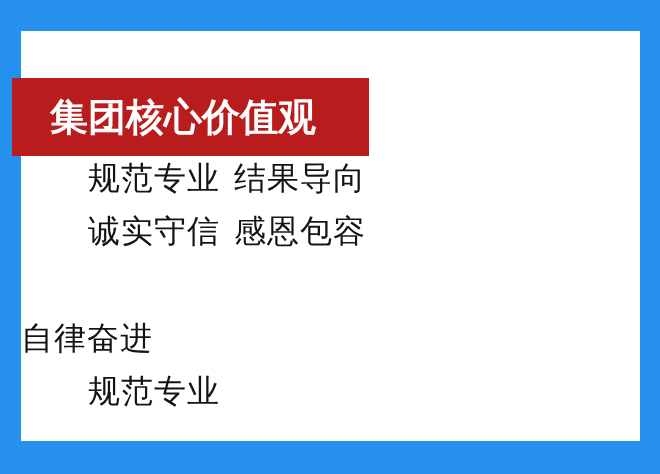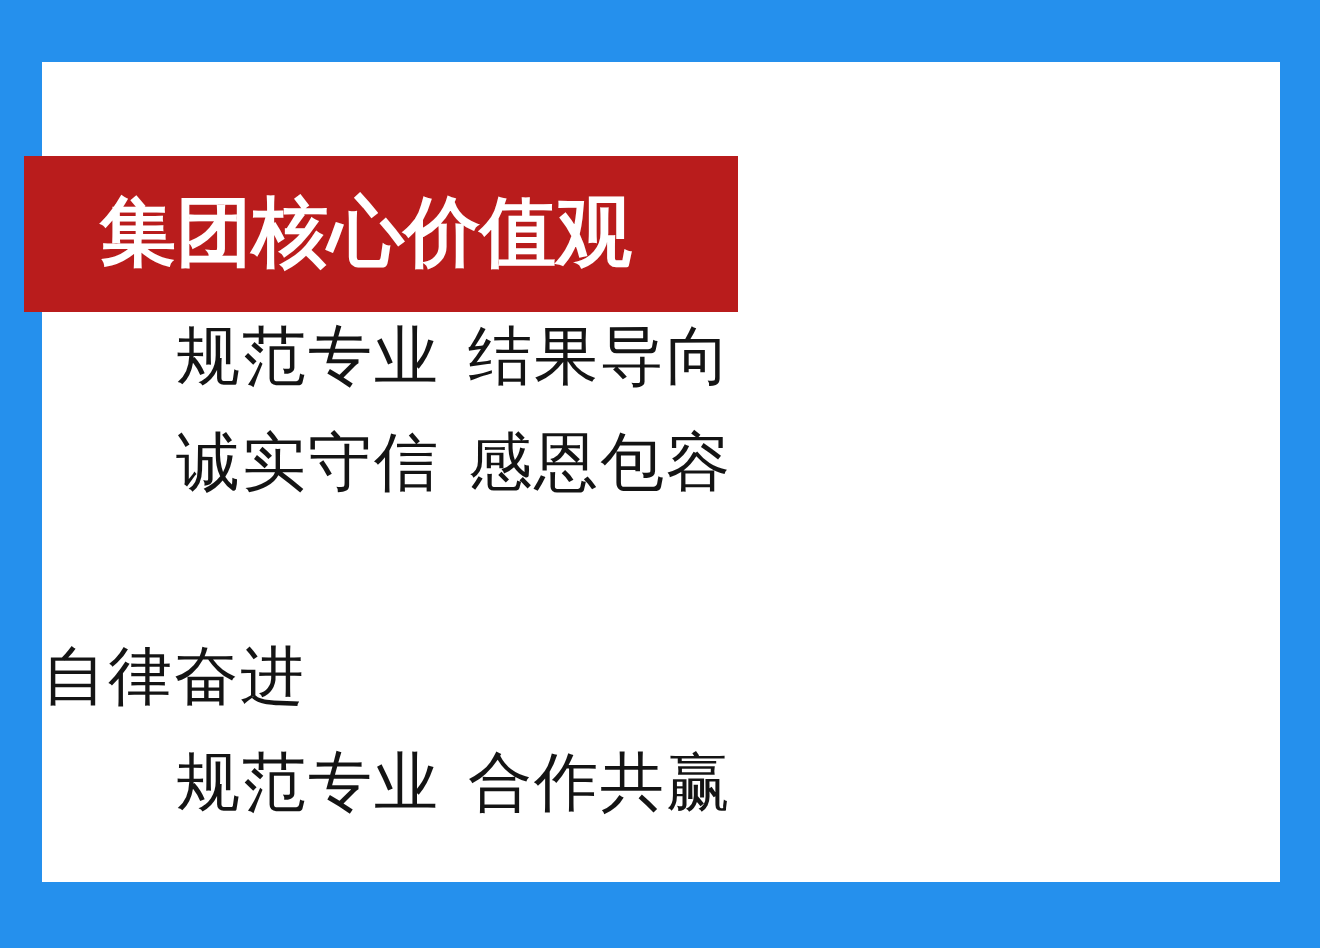--- a/index.html
+++ b/index.html
@@ -118,18 +118,17 @@
 
     <div class="value-row">
     </div>
 
     <div class="value-row">
       <span class="value-cell col-right">自律奋进</span>
     </div>
 
     <div class="value-row">
       <span class="value-cell col-left">规范专业</span>
-      <span class="value-cell col-right">合作共赢</span>
     </div>
 
   </div>
 
 </div>
 
 </body></html>

